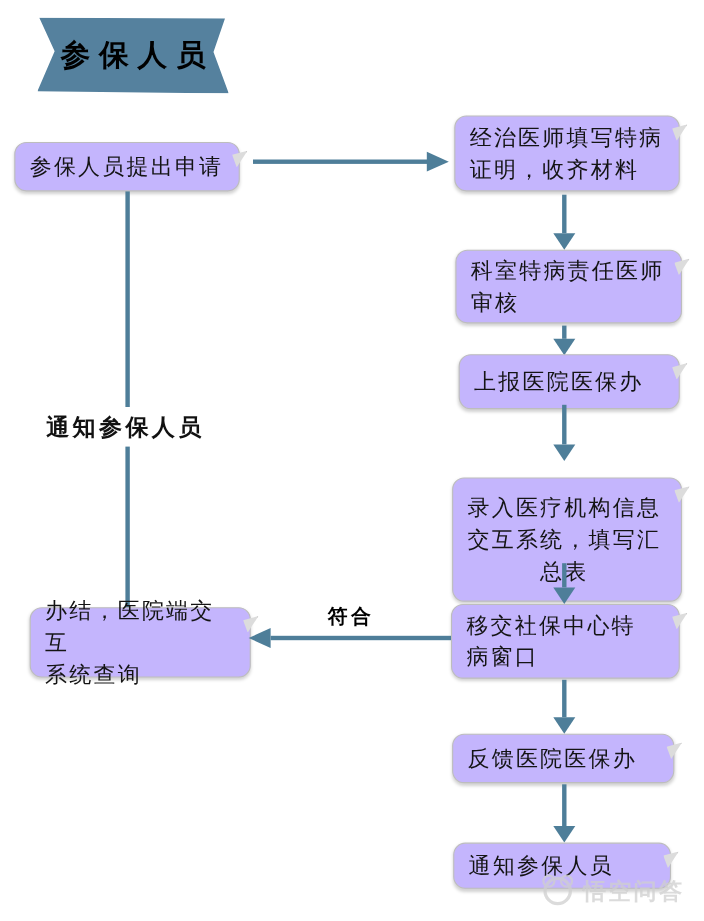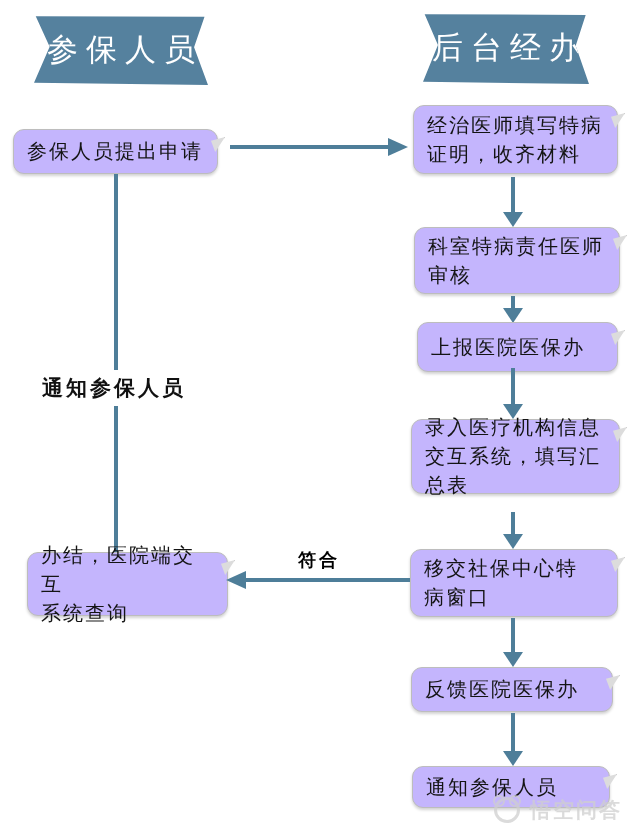--- a/index.html
+++ b/index.html
@@ -3,21 +3,21 @@
 <meta charset="utf-8">
 <style>
   html,body{margin:0;padding:0;background:#fff;}
   #stage{
     position:relative;width:640px;height:837px;background:#ffffff;overflow:hidden;
     font-family:"DejaVu Sans","Liberation Sans",sans-serif;color:#141414;
   }
   
   .banner{
     position:absolute;display:flex;align-items:center;justify-content:center;
-    background:#55819e;color:#ffffff;font-size:31px;font-weight:normal;letter-spacing:8px;
+    background:#55819e;color:#000000;font-size:27px;font-weight:bold;letter-spacing:8px;
     clip-path:polygon(1% 3%,98% 4%,92% 47%,100% 100%,0% 97%,9% 46%);
     text-indent:8px;
   }
   #banner-left{left:34px;top:14px;width:174px;height:71px;}
   #banner-right{left:423px;top:12px;width:166px;height:72px;}
   
   .bubble{
     position:absolute;background:#c4b5fd;border:1px solid #bdbdbd;border-radius:11px;
     box-shadow:0 2px 3px rgba(0,0,0,0.18);
     display:flex;align-items:center;
@@ -28,21 +28,21 @@
   .bubble::after{
     content:"";position:absolute;right:-8px;top:7px;width:13px;height:15px;
     background:#dcdcdc;border-right:1px solid #bdbdbd;
     clip-path:polygon(100% 0,0 25%,30% 100%);
   }
   #boxL1{left:13px;top:129px;width:205px;height:45px;}
   #boxL2{left:27px;top:552px;width:201px;height:64px;}
   #boxR1{left:413px;top:105px;width:205px;height:69px;}
   #boxR2{left:414px;top:227px;width:206px;height:67px;}
   #boxR3{left:417px;top:322px;width:201px;height:50px;}
-  #boxR4{left:411px;top:419px;width:209px;height:75px;}
+  #boxR4{left:411px;top:434px;width:209px;height:113px;text-align:center;}
   #boxR5{left:410px;top:549px;width:208px;height:68px;}
   #boxR6{left:411px;top:667px;width:202px;height:45px;}
   #boxR7{left:412px;top:766px;width:198px;height:42px;}
   
   .vline{position:absolute;width:4px;background:#4e7e99;}
   .vhead{position:absolute;width:0;height:0;border-left:10px solid transparent;border-right:10px solid transparent;border-top:15px solid #4e7e99;}
   .hline{position:absolute;height:4px;background:#4e7e99;}
   .hhead-right{position:absolute;width:0;height:0;border-top:9px solid transparent;border-bottom:9px solid transparent;border-left:20px solid #4e7e99;}
   .hhead-left{position:absolute;width:0;height:0;border-top:9px solid transparent;border-bottom:9px solid transparent;border-right:20px solid #4e7e99;}
   .edge-label{position:absolute;font-size:18px;font-weight:bold;letter-spacing:3px;color:#000;}
@@ -61,21 +61,20 @@
   #watermark .wm-logo::before{left:-4px;}
   #watermark .wm-logo::after{right:-4px;}
   #watermark .wm-text{font-size:21px;letter-spacing:2px;font-weight:bold;color:#cfcfcf;}
 </style>
 </head>
 <body>
 
 <div id="stage">
 
   <div class="banner" id="banner-left">参保人员</div>
-  <div class="banner" id="banner-right">后台经办</div>
 
   <div class="bubble" id="boxL1">参保人员提出申请</div>
 
   <div class="vline" style="left:114px;top:174px;height:196px;"></div>
   <div id="duration-label">通知参保人员</div>
   <div class="vline" style="left:114px;top:406px;height:147px;"></div>
 
   <div class="bubble" id="boxL2">办结，医院端交互
 系统查询</div>
 

